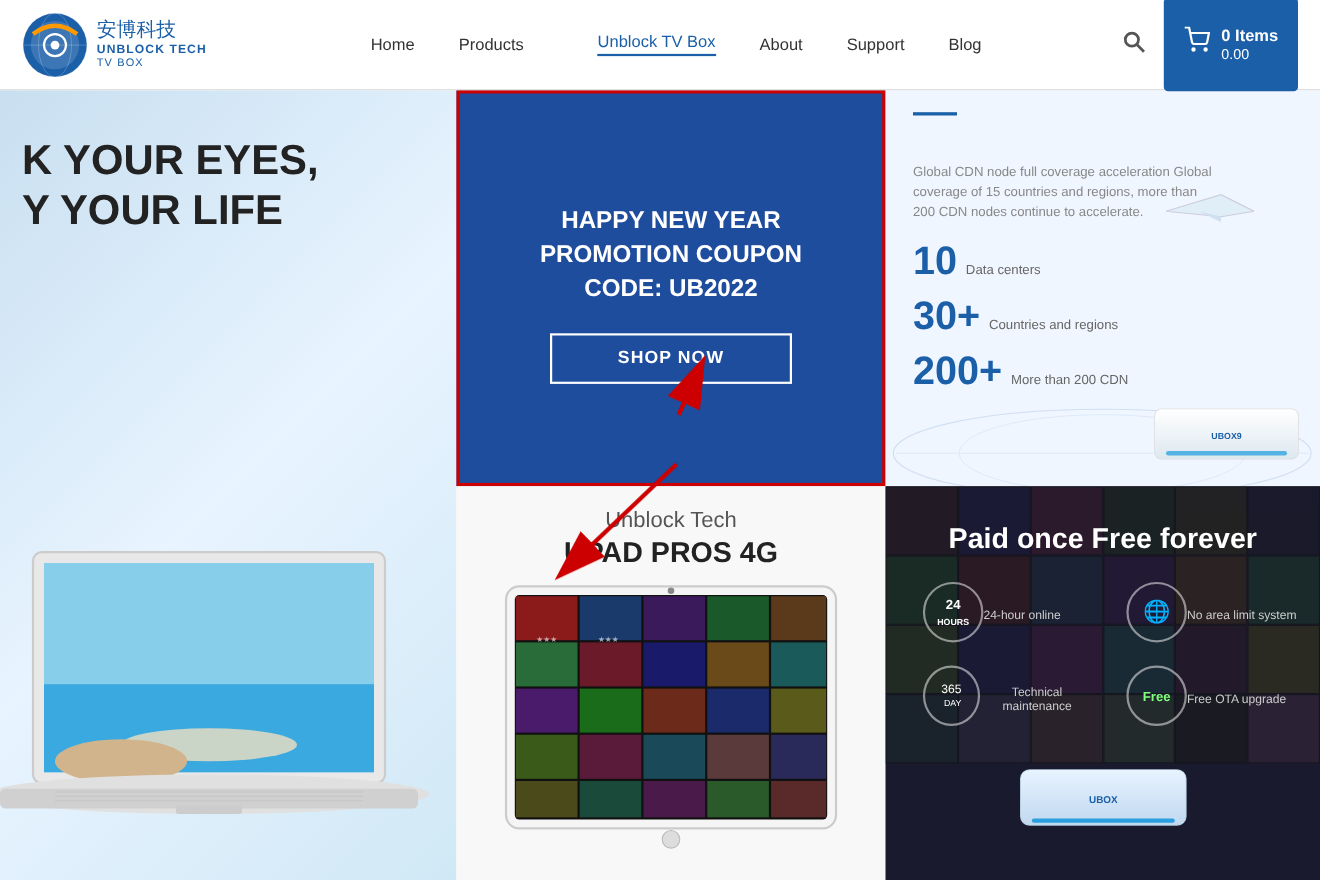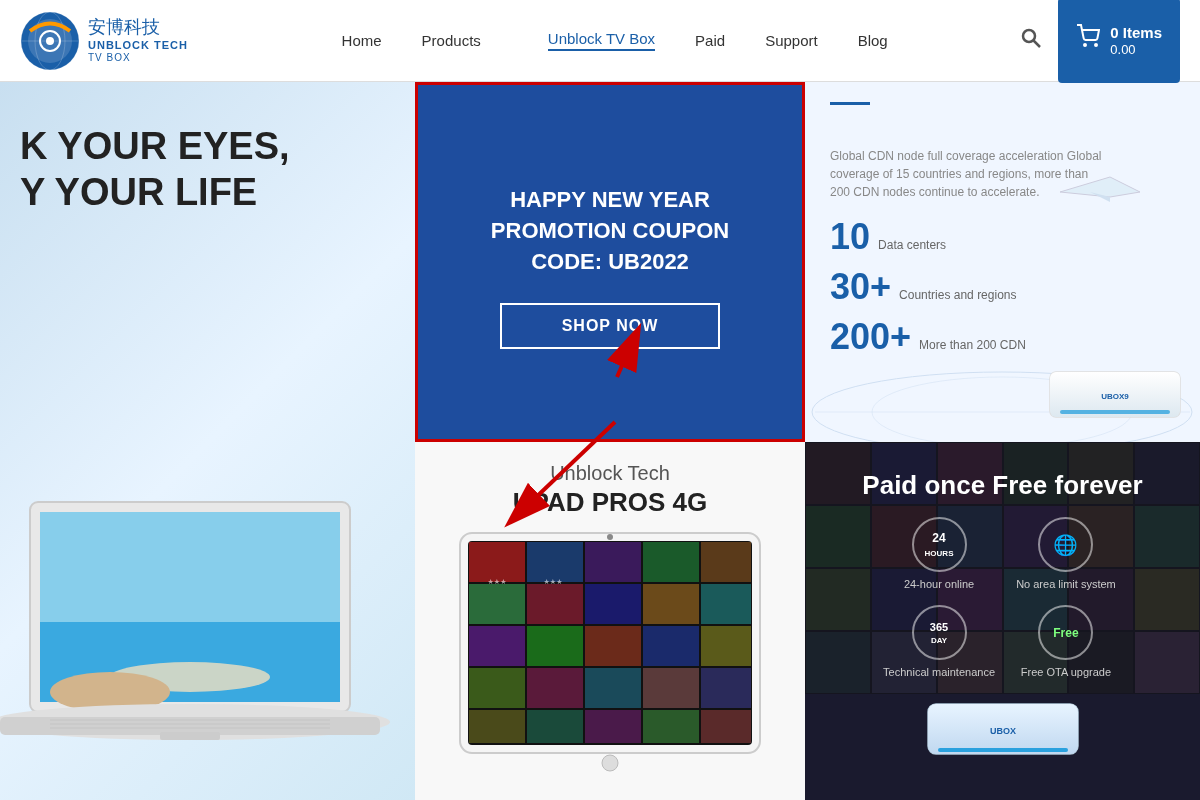--- a/index.html
+++ b/index.html
@@ -274,23 +274,23 @@
       z-index: 2;
     }
     .paid-icons-grid {
       display: grid;
       grid-template-columns: 1fr 1fr;
       gap: 15px;
       z-index: 2;
     }
     .paid-feature {
       display: flex;
-      flex-direction: column;
       align-items: center;
       text-align: center;
+      margin-left: 14px;
     }
     .feature-circle {
       width: 55px;
       height: 55px;
       border: 2px solid rgba(255,255,255,0.5);
       border-radius: 50%;
       display: flex;
       align-items: center;
       justify-content: center;
       color: #fff;
@@ -344,21 +344,21 @@
       <span class="logo-chinese">安博科技</span>
       <span class="logo-english">UNBLOCK TECH</span>
       <span class="logo-sub">TV BOX</span>
     </div>
   </div>
 
   <nav>
     <a>Home</a>
     <a>Products</a>
     <a style="color:#1a5fa8; border-bottom:2px solid #1a5fa8; padding-bottom:2px;margin-left:27px;">Unblock TV Box</a>
-    <a>Paid</a>
+    <a>About</a>
     <a>Support</a>
     <a>Blog</a>
   </nav>
 
   <div class="header-right">
     <button class="search-icon-btn">
       <svg width="24" height="24" viewBox="0 0 24 24" fill="none" stroke="#555" stroke-width="2.5">
         <circle cx="10" cy="10" r="6"></circle>
         <line x1="14.5" y1="14.5" x2="21" y2="21"></line>
       </svg>
@@ -553,21 +553,21 @@
         <div class="feature-label">24-hour online</div>
       </div>
       <div class="paid-feature">
         <div class="feature-circle">
           <span style="font-size:20px;">🌐</span>
         </div>
         <div class="feature-label">No area limit system</div>
       </div>
       <div class="paid-feature">
         <div class="feature-circle">
-          <span style="font-size:11px;font-weight:bold;">365<br><span style="font-size:8px;">DAY</span></span>
+          <span style="font-size:11px;font-weight:normal;text-align:right;">365<br><span style="font-size:8px;">DAY</span></span>
         </div>
         <div class="feature-label">Technical maintenance</div>
       </div>
       <div class="paid-feature">
         <div class="feature-circle">
           <span style="font-size:12px;font-weight:bold;color:#7eff7e;">Free</span>
         </div>
         <div class="feature-label">Free OTA upgrade</div>
       </div>
     </div>

